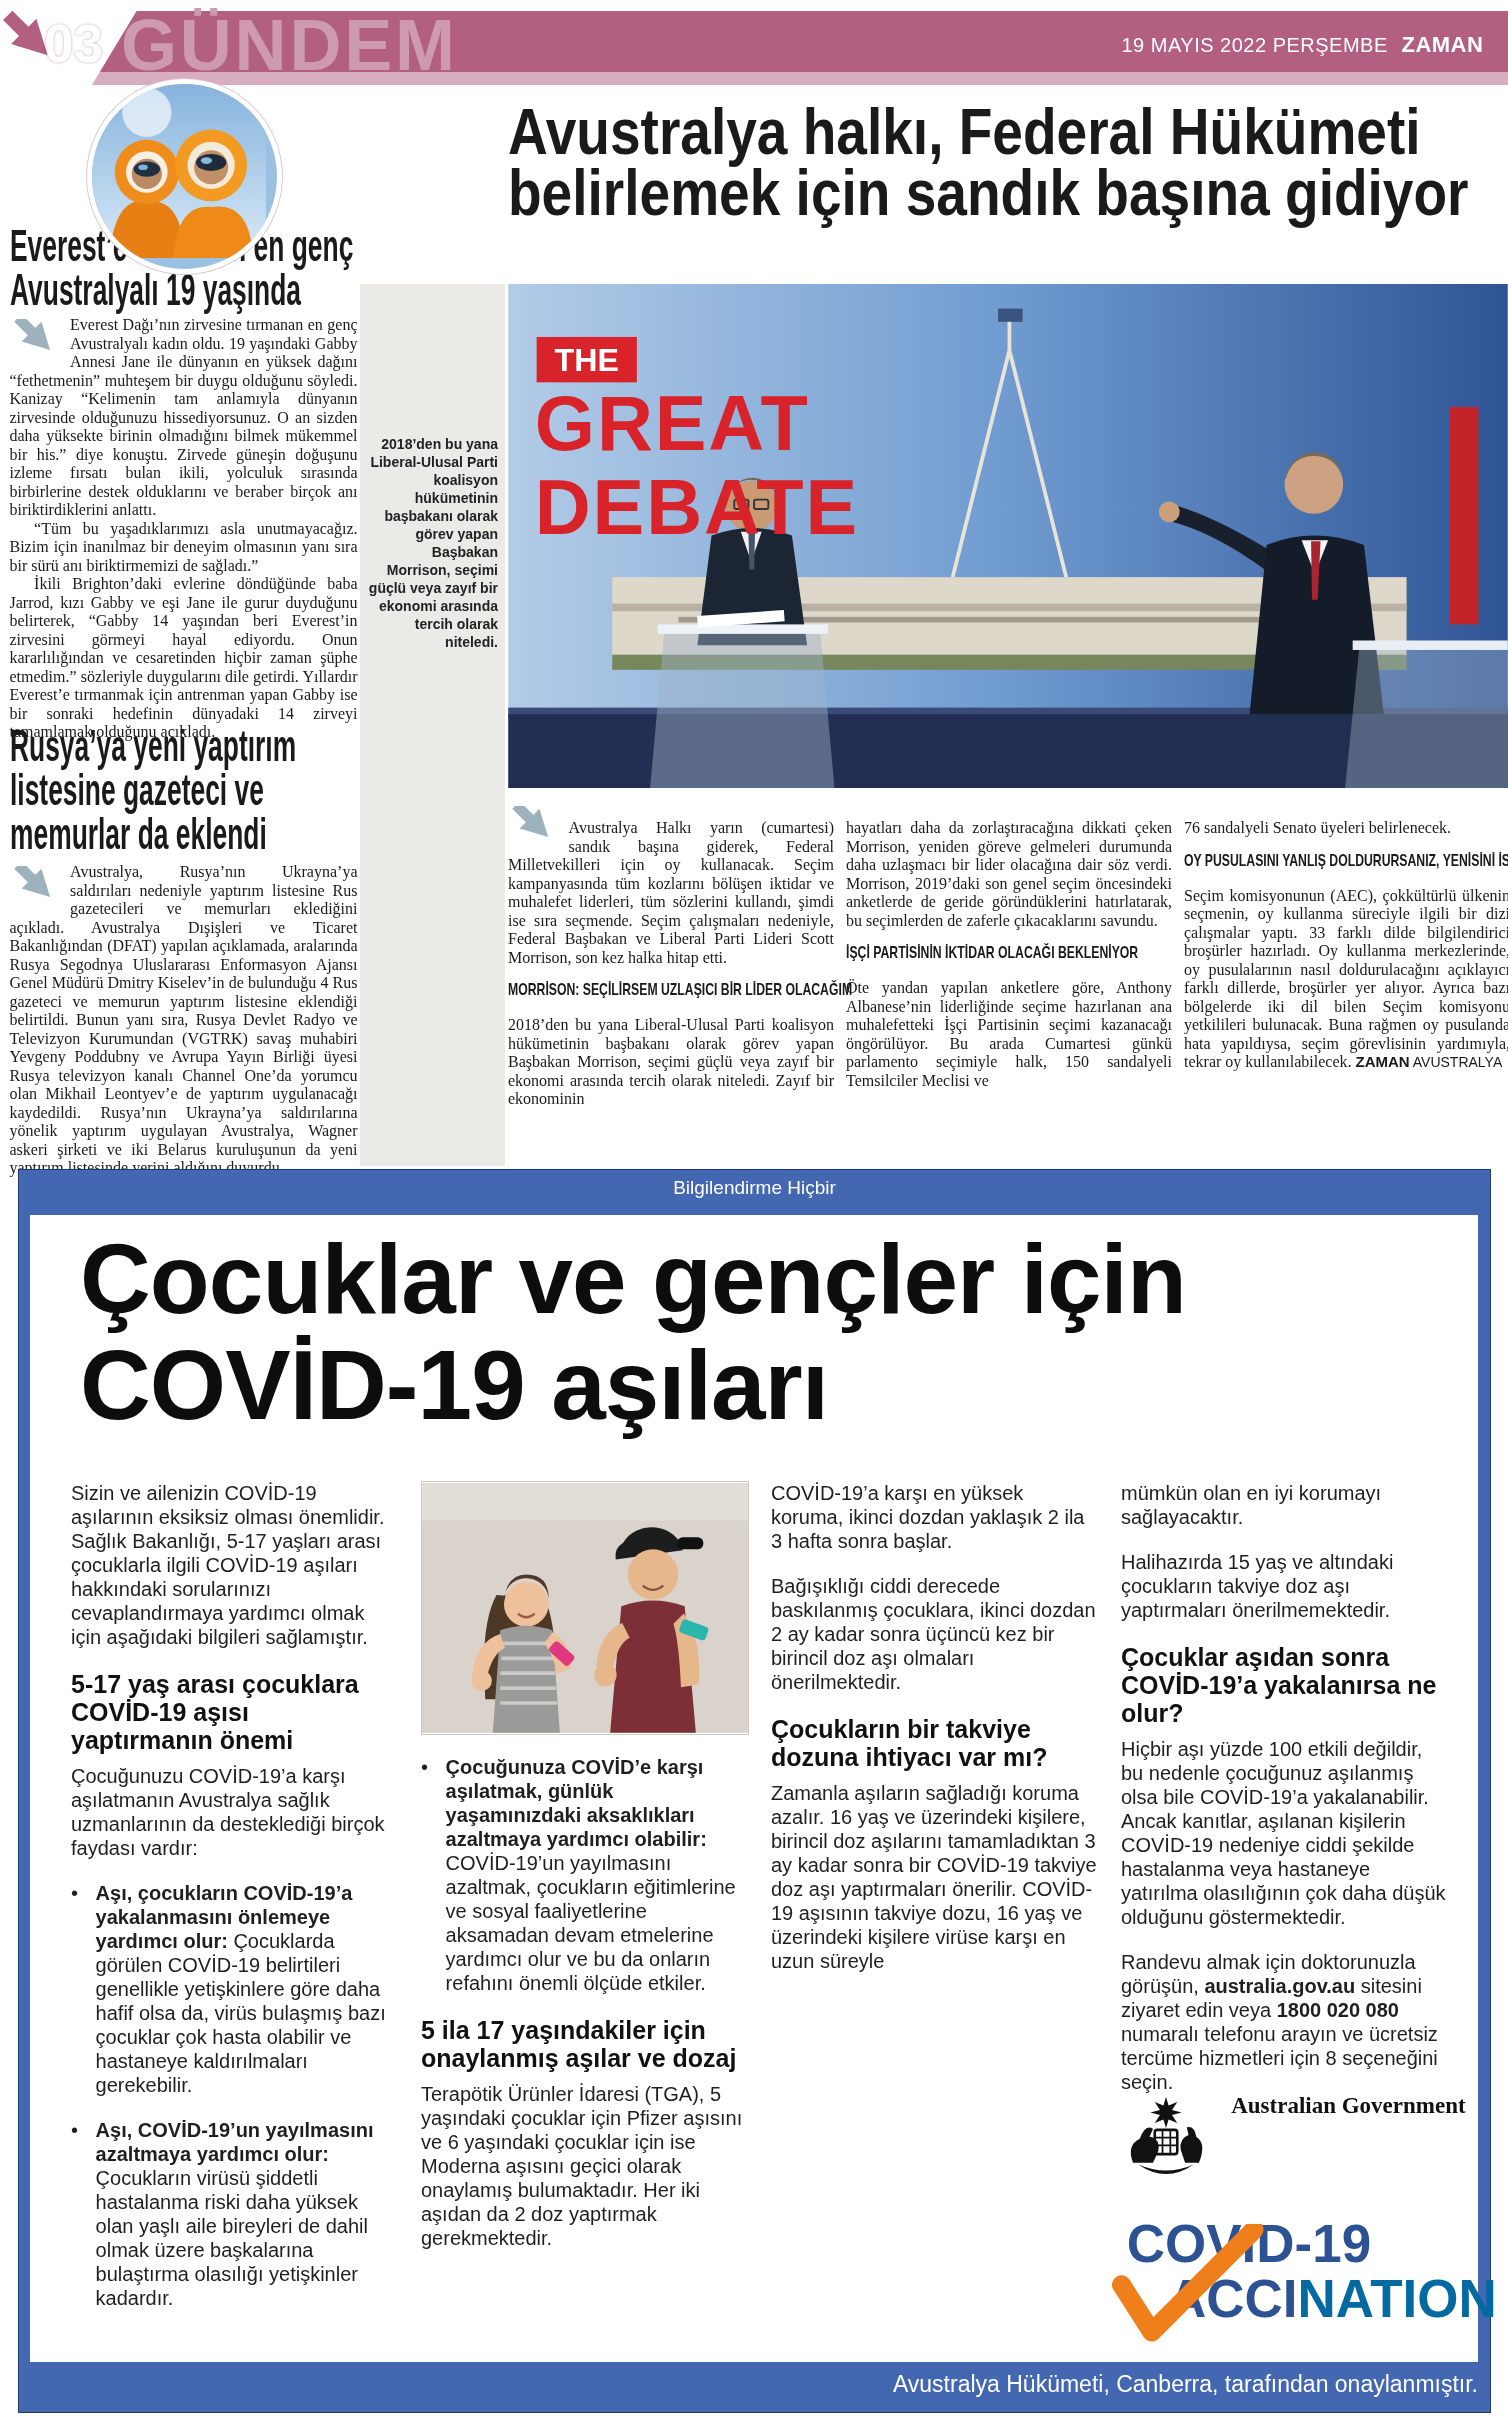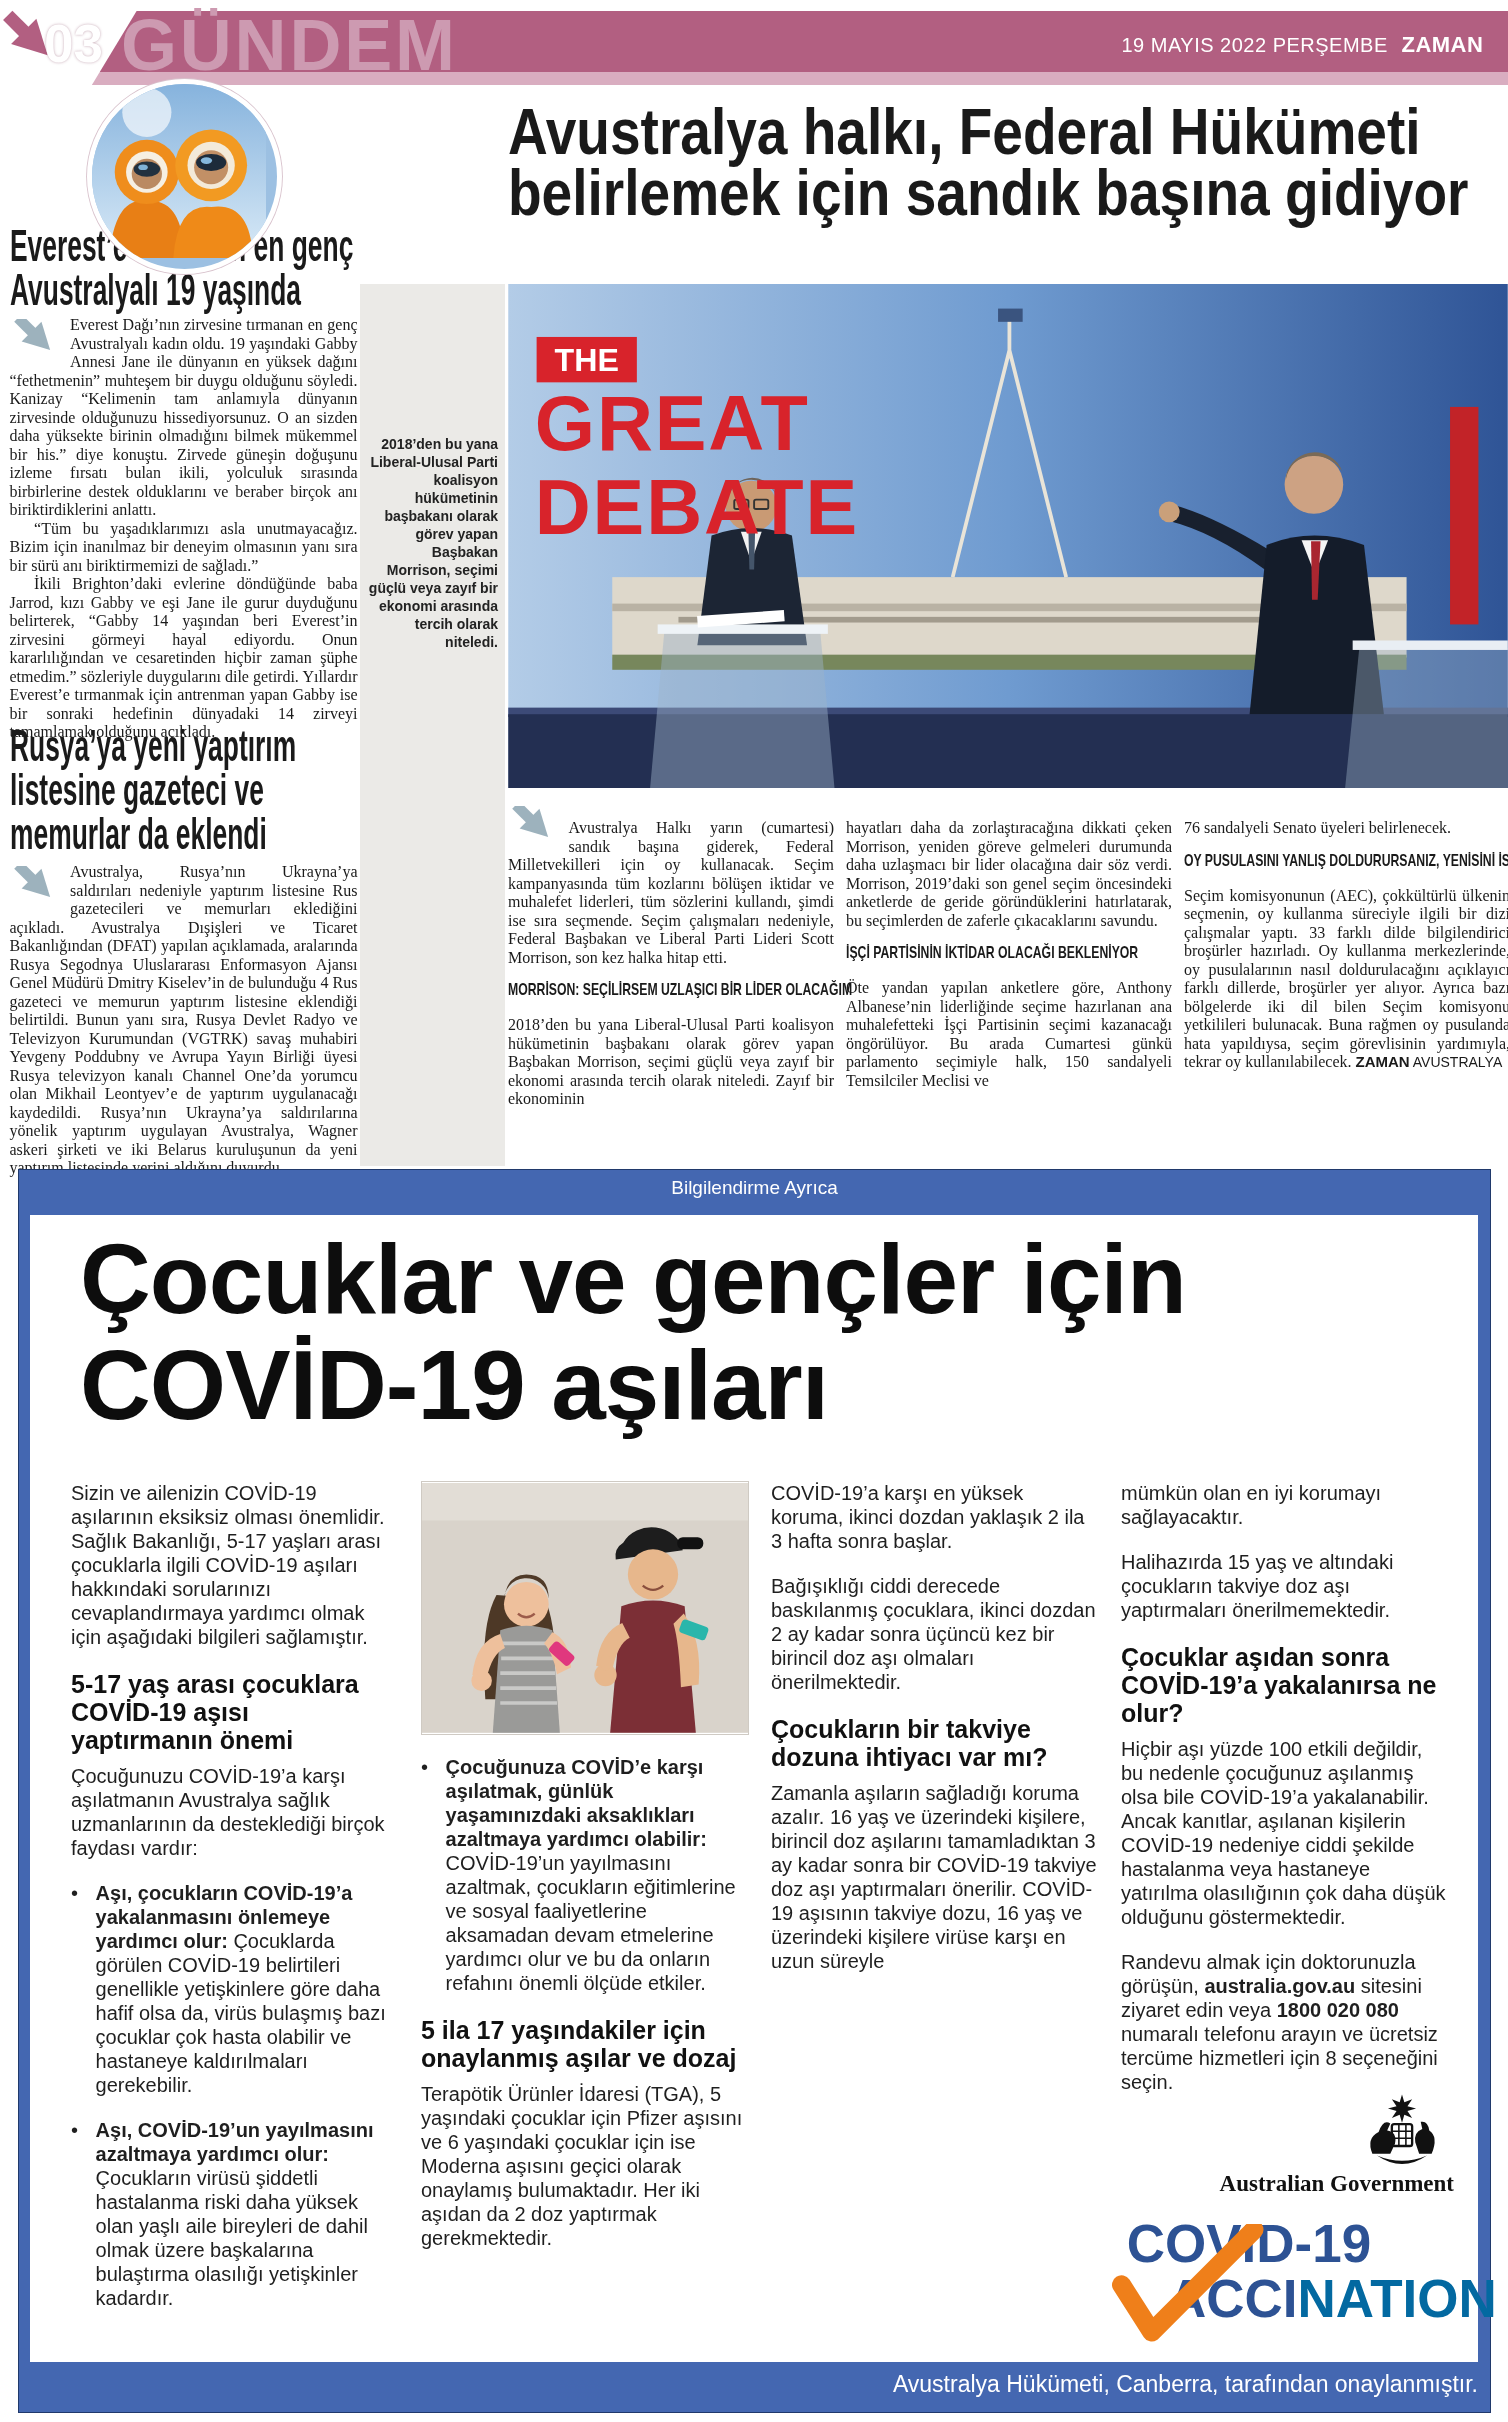--- a/index.html
+++ b/index.html
@@ -63,21 +63,21 @@
   .ad-sub{font-weight:bold;font-size:25px;line-height:28px;margin:0 0 9.5px 0;color:#111;}
   .ad-bullet{display:flex;margin:0 0 21px 0;}
   .ad-bullet .dot{width:24.6px;flex:none;}
   .ad-bullet .bt{flex:1;}
   .kids-photo{width:326px;height:252px;border:0.9px solid #cfcac3;margin-bottom:15px;}
   .ad-footer{left:30px;top:2362px;width:1448px;height:45px;background:#4467b1;
              color:#fff;text-align:right;font:23px "Liberation Sans",sans-serif;
              line-height:45px;z-index:3;}
 
   
-  .gov-row{left:1085px;top:2093px;width:369px;height:104px;z-index:2;display:flex;align-items:flex-end;flex-direction:column;}
+  .gov-row{left:1114px;top:2093px;width:369px;height:104px;z-index:2;display:flex;align-items:flex-start;}
   .gov-label{font:bold 23px "Liberation Serif",serif;color:#111;margin-left:13.2px;}
   .cv-logo{left:1121px;top:2213px;width:379px;height:123px;z-index:2;
            font-family:"Liberation Sans",sans-serif;font-weight:bold;}
   .cv1{font-size:53px;color:#2d5294;letter-spacing:0;margin-left:5.7px;}
   .cv2{font-size:53px;color:#2d5294;margin-left:47px;margin-top:-5.7px;}
   .cv2 .teal{color:#0369a1;}
   .cv-tick{position:absolute;left:-9.5px;top:11.4px;z-index:3;}
 </style>
 </head>
 <body>
@@ -223,21 +223,21 @@
   <div class="col-sub">İŞÇİ PARTİSİNİN İKTİDAR OLACAĞI BEKLENİYOR</div>
   <p>Öte yandan yapılan anketlere göre, Anthony Albanese’nin liderliğinde seçime hazırlanan ana muhalefetteki İşçi Partisinin seçimi kazanacağı öngörülüyor. Bu arada Cumartesi günkü parlamento seçimiyle halk, 150 sandalyeli Temsilciler Meclisi ve</p>
 </div>
 <div class="abs news-col" style="left:1184px;top:803px;">
   <p>76 sandalyeli Senato üyeleri belirlenecek.</p>
   <div class="col-sub">OY PUSULASINI YANLIŞ DOLDURURSANIZ, YENİSİNİ İSTEYİN</div>
   <p><span>Seçim komisyonunun (AEC), çokkültürlü ülkenin seçmenin, oy kullanma süreciyle ilgili bir dizi çalışmalar yaptı. 33 farklı dilde bilgilendirici broşürler hazırladı. Oy kullanma merkezlerinde, oy pusulalarının nasıl doldurulacağını açıklayıcı farklı dillerde, broşürler yer alıyor. Ayrıca bazı bölgelerde iki dil bilen Seçim komisyonu yetkilileri bulunacak. Buna rağmen oy pusulanda hata yapıldıysa, seçim görevlisinin yardımıyla, tekrar oy kullanılabilecek. </span><span class="tagline"><b>ZAMAN</b><span> AVUSTRALYA</span></span></p>
 </div>
 
 <div class="abs ad-frame"></div>
-<div class="abs ad-banner">Bilgilendirme Ayrıca</div>
+<div class="abs ad-banner">Bilgilendirme Hiçbir</div>
 <div class="abs ad-inner"></div>
 <div class="abs ad-headline">
   <div>Çocuklar ve gençler için</div>
   <div>COVİD-19 aşıları</div>
 </div>
 
 <div class="abs ad-col" style="left:71px;">
   <p>Sizin ve ailenizin COVİD-19 aşılarının eksiksiz olması önemlidir. Sağlık Bakanlığı, 5-17 yaşları arası çocuklarla ilgili COVİD-19 aşıları hakkındaki sorularınızı cevaplandırmaya yardımcı olmak için aşağıdaki bilgileri sağlamıştır.</p>
   <div class="ad-sub">5-17 yaş arası çocuklara COVİD-19 aşısı yaptırmanın önemi</div>
   <p>Çocuğunuzu COVİD-19’a karşı aşılatmanın Avustralya sağlık uzmanlarının da desteklediği birçok faydası vardır:</p>

